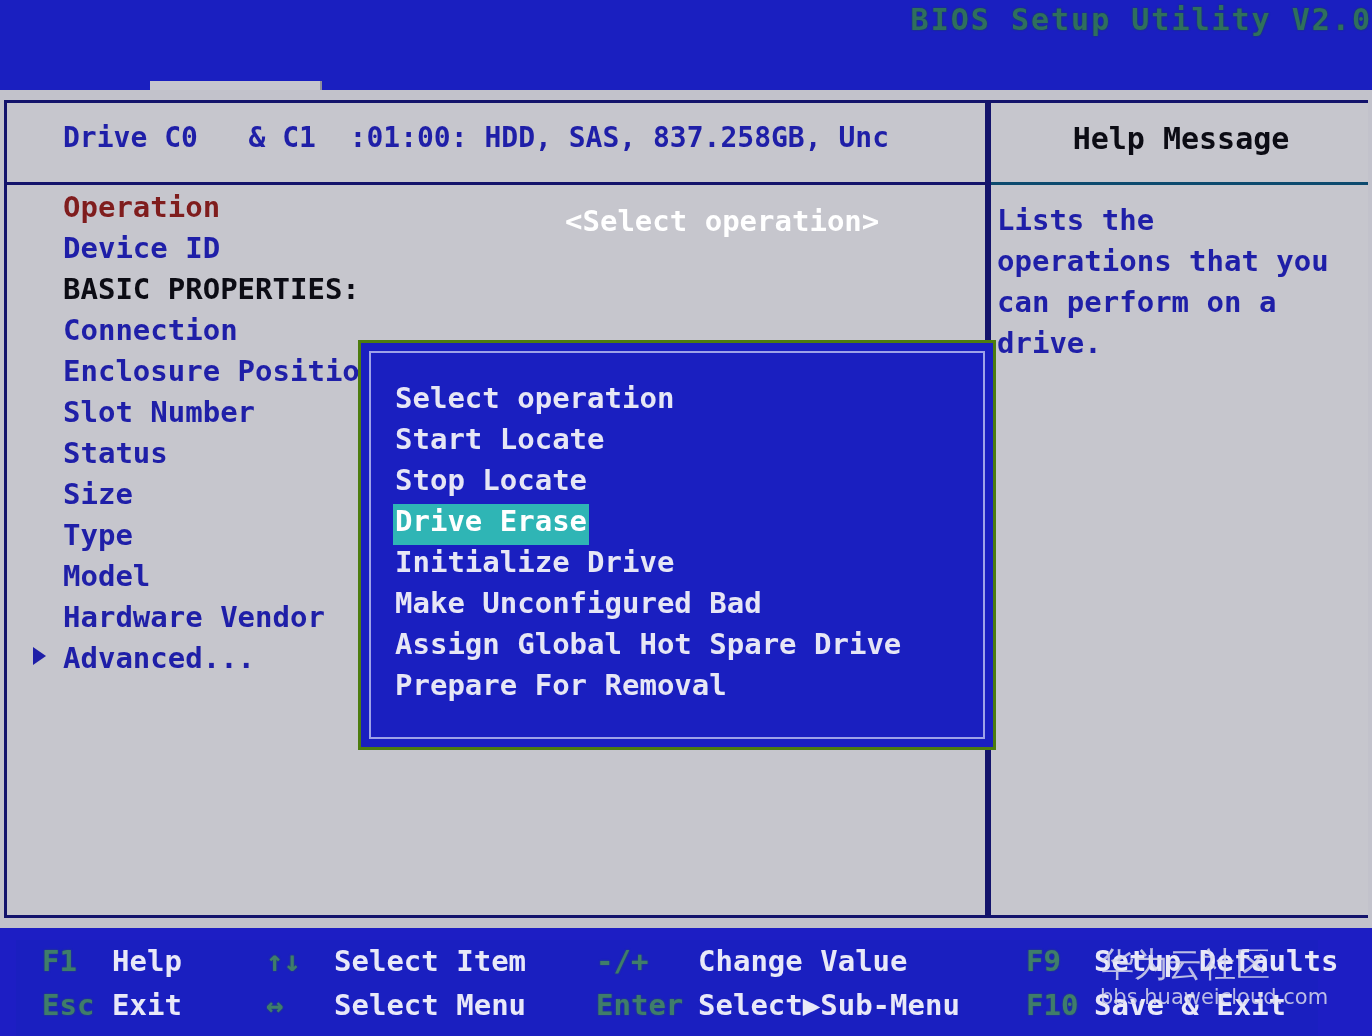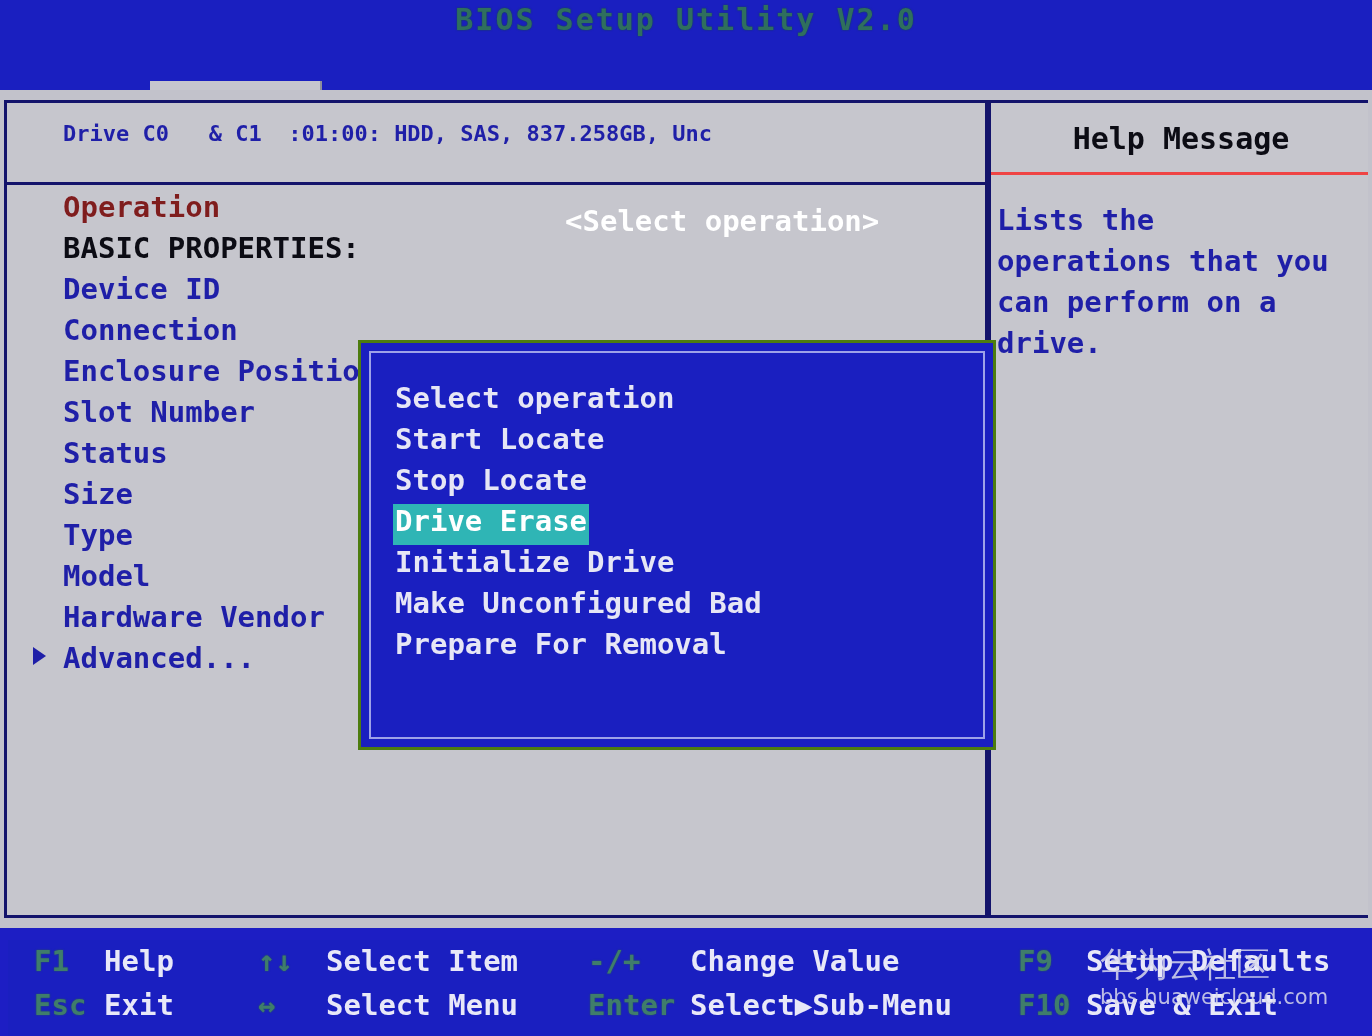--- a/index.html
+++ b/index.html
@@ -23,21 +23,21 @@
   #titlebar {
     position: absolute;
     left: 0; top: 0;
     width: 1372px; height: 40px;
     background: #1a1fc0;
   }
   #title-text {
     position: absolute;
     left: 0; top: 2px;
     width: 1372px;
-    text-align: center;
+    text-align: right;
     font-size: 30px;
     letter-spacing: 2px;
     color: #2f6f5e;
     text-shadow: 0 0 2px #17493c;
     font-weight: bold;
     white-space: pre;
   }
 
   
   #tabstrip {
@@ -84,21 +84,21 @@
   #drive-header {
     position: absolute;
     left: 0; top: 0;
     width: 100%; height: 82px;
     border-bottom: 3px solid #13136b;
     box-sizing: border-box;
   }
   #drive-header .drive-text {
     position: absolute;
     left: 56px; top: 18px;
-    font-size: 22px;
+    font-size: 28px;
     font-weight: bold;
     color: #1f1fa8;
     white-space: pre;
   }
 
   #field-area {
     position: absolute;
     left: 0; top: 85px;
     width: 100%;
     height: 730px;
@@ -141,22 +141,22 @@
     left: 988px; top: 10px;
     width: 380px; height: 818px;
     background: #c6c6cd;
     border: 3px solid #13136b;
     border-right: none;
     box-sizing: border-box;
   }
   #help-title-bar {
     position: absolute;
     left: 0; top: 0;
-    width: 100%; height: 72px;
-    border-bottom: 3px solid #ef4444;
+    width: 100%; height: 82px;
+    border-bottom: 3px solid #0c4a6e;
     box-sizing: border-box;
   }
   #help-title {
     position: absolute;
     left: 0; top: 18px;
     width: 380px;
     text-align: center;
     font-size: 30px;
     font-weight: bold;
     color: #0c0c14;
@@ -208,21 +208,21 @@
   }
   .dd-row { height: 41px; }
   .dd-item.highlight {
     background: #2fb5b5;
     color: #ffffff;
   }
 
   
   #statusbar {
     position: absolute;
-    left: 8px; top: 940px;
+    left: 16px; top: 940px;
     width: 1302px; height: 96px;
     background: #1a1fc0;
   }
   .status-row {
     position: absolute;
     width: 1372px;
     height: 44px;
   }
   #status-row-0 { top: 4px; }
   #status-row-1 { top: 48px; padding-left: 24px; }
@@ -297,25 +297,25 @@
       </div>
 
       <div id="field-area">
 
         <div class="field-row">
           <div class="field-label selected">Operation</div>
           <div class="field-value">&lt;Select operation&gt;</div>
         </div>
 
         <div class="field-row">
+          <div class="field-label">Device ID</div>
+        </div>
+
+        <div class="field-row">
           <div class="field-label section">BASIC PROPERTIES:</div>
-        </div>
-
-        <div class="field-row">
-          <div class="field-label">Device ID</div>
         </div>
 
         <div class="field-row">
           <div class="field-label">Connection</div>
         </div>
 
         <div class="field-row">
           <div class="field-label">Enclosure Positio</div>
         </div>
 
@@ -365,20 +365,21 @@
 
     <div id="operation-dropdown">
       <div class="inner-frame"></div>
       <div id="dropdown-list">
         <div class="dd-row"><span class="dd-item">Select operation</span></div>
         <div class="dd-row"><span class="dd-item">Start Locate</span></div>
         <div class="dd-row"><span class="dd-item">Stop Locate</span></div>
         <div class="dd-row"><span class="dd-item highlight">Drive Erase</span></div>
         <div class="dd-row"><span class="dd-item">Initialize Drive</span></div>
         <div class="dd-row"><span class="dd-item">Make Unconfigured Bad</span></div>
+        <div class="dd-row"><span class="dd-item">Assign Global Hot Spare Drive</span></div>
         <div class="dd-row"><span class="dd-item">Prepare For Removal</span></div>
       </div>
     </div>
 
   </div>
 
   <div id="statusbar">
 
     <div class="status-row" id="status-row-0">
       <span class="col-a">

